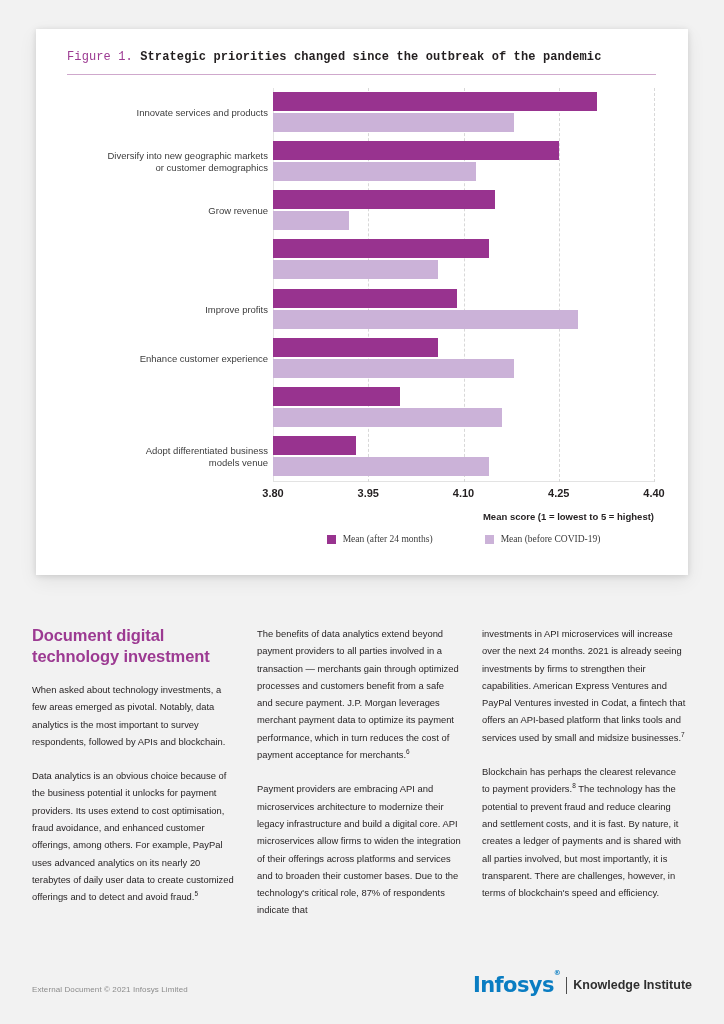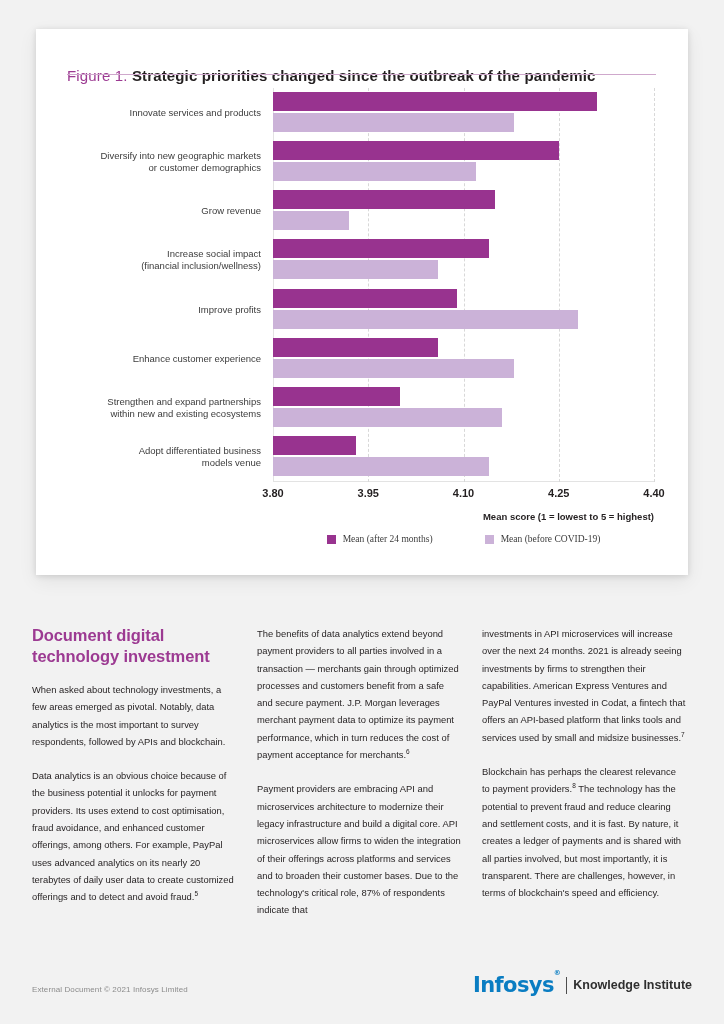--- a/index.html
+++ b/index.html
@@ -11,22 +11,22 @@
     overflow:hidden;
     position:relative;
   }
   
   .chart-card{
     position:absolute;left:36px;top:29px;width:652px;height:546px;
     background:#ffffff;
     box-shadow:0 1px 6px rgba(0,0,0,.13), 0 6px 18px rgba(0,0,0,.07);
   }
   .fig-head{
-    position:absolute;left:31px;top:38px;width:590px;
-    font-size:15px;letter-spacing:.01em;white-space:nowrap;
+    position:absolute;left:31px;top:21px;width:590px;
+    font-size:12px;letter-spacing:.01em;white-space:nowrap;font-family:Liberation Mono, monospace;
   }
   .fig-num{color:#9c3a92;font-weight:400;}
   .fig-title{color:#231f20;font-weight:600;}
   .fig-rule{
     position:absolute;left:31px;top:45px;width:589px;height:1px;
     background:#cfa8cc;
   }
   
   .plot{
     position:absolute;left:237px;top:59px;width:381px;height:394px;
@@ -34,21 +34,21 @@
   .plot-frame{
     position:absolute;inset:0;
     border-left:1px solid #e3e3e3;
     border-bottom:1px solid #e3e3e3;
   }
   .gridline{
     position:absolute;top:0;bottom:0;width:0;
     border-left:1px dashed #d8d8d8;
   }
   .cat-rows{position:absolute;inset:0;}
-  .cat-row{position:absolute;left:0;right:7px;}
+  .cat-row{position:absolute;left:0;right:0;}
   .bar{
     position:absolute;left:0;height:19px;
   }
   .bar.after{top:2px;background:#98338f;}
   .bar.before{top:23px;background:#cbb2d8;}
   .cat-label{
     position:absolute;right:386px;width:230px;
     text-align:right;font-size:9.5px;line-height:12px;color:#3c3c3c;
     white-space:pre-line;
   }
@@ -136,38 +136,34 @@
 or customer demographics</div>
           <div class="bar after" style="width: 285.75px; background: rgb(152, 51, 143); top: 3.625px;"></div>
           <div class="bar before" style="width: 203.2px; background: rgb(203, 178, 216); top: 24.625px;"></div>
         </div>
         <div class="cat-row" style="top: 98.5px; height: 49.25px;">
           <div class="cat-label" style="top: 18.625px;">Grow revenue</div>
           <div class="bar after" style="width: 222.25px; background: rgb(152, 51, 143); top: 3.625px;"></div>
           <div class="bar before" style="width: 76.2px; background: rgb(203, 178, 216); top: 24.625px;"></div>
         </div>
         <div class="cat-row" style="top: 147.75px; height: 49.25px;">
-          <div class="cat-label" style="top: 12.625px;">Increase social impact
-(financial inclusion/wellness)</div>
           <div class="bar after" style="width: 215.9px; background: rgb(152, 51, 143); top: 3.625px;"></div>
           <div class="bar before" style="width: 165.1px; background: rgb(203, 178, 216); top: 24.625px;"></div>
         </div>
         <div class="cat-row" style="top: 197px; height: 49.25px;">
           <div class="cat-label" style="top: 18.625px;">Improve profits</div>
           <div class="bar after" style="width: 184.15px; background: rgb(152, 51, 143); top: 3.625px;"></div>
           <div class="bar before" style="width: 304.8px; background: rgb(203, 178, 216); top: 24.625px;"></div>
         </div>
         <div class="cat-row" style="top: 246.25px; height: 49.25px;">
           <div class="cat-label" style="top: 18.625px;">Enhance customer experience</div>
           <div class="bar after" style="width: 165.1px; background: rgb(152, 51, 143); top: 3.625px;"></div>
           <div class="bar before" style="width: 241.3px; background: rgb(203, 178, 216); top: 24.625px;"></div>
         </div>
         <div class="cat-row" style="top: 295.5px; height: 49.25px;">
-          <div class="cat-label" style="top: 12.625px;">Strengthen and expand partnerships
-within new and existing ecosystems</div>
           <div class="bar after" style="width: 127px; background: rgb(152, 51, 143); top: 3.625px;"></div>
           <div class="bar before" style="width: 228.6px; background: rgb(203, 178, 216); top: 24.625px;"></div>
         </div>
         <div class="cat-row" style="top: 344.75px; height: 49.25px;">
           <div class="cat-label" style="top: 12.625px;">Adopt differentiated business
 models venue</div>
           <div class="bar after" style="width: 82.55px; background: rgb(152, 51, 143); top: 3.625px;"></div>
           <div class="bar before" style="width: 215.9px; background: rgb(203, 178, 216); top: 24.625px;"></div>
         </div>
       </div>

